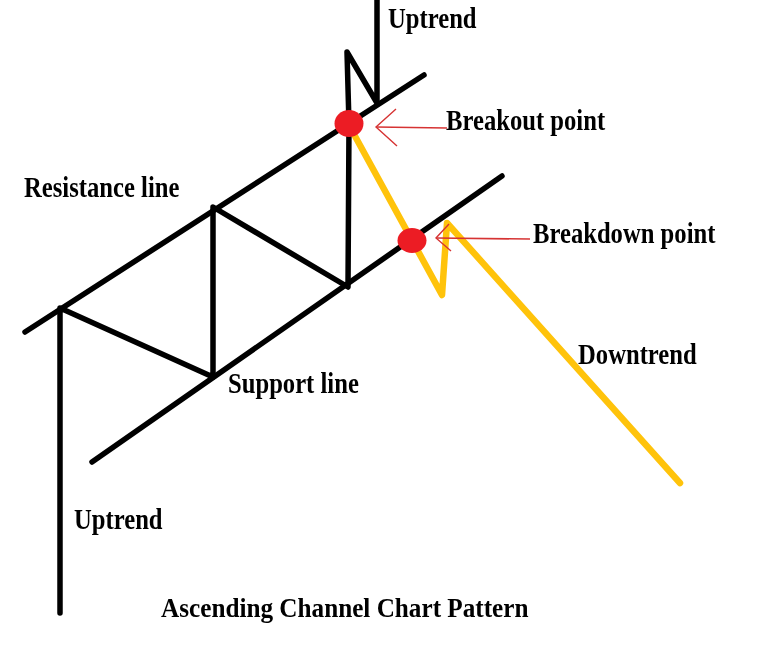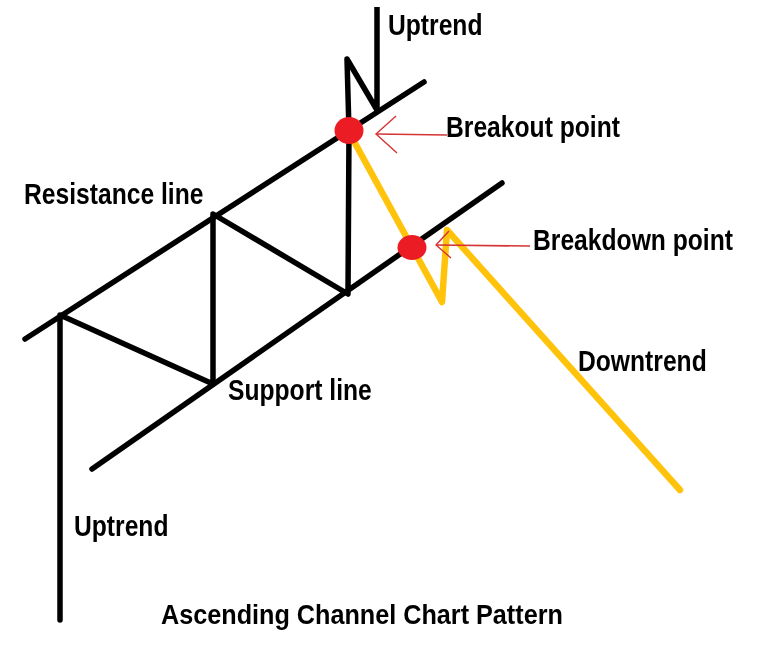--- a/index.html
+++ b/index.html
@@ -2,22 +2,21 @@
 <html><head>
 <meta charset="utf-8">
 <style>
   html, body { margin: 0; padding: 0; background: #ffffff; }
   .canvas {
     position: relative;
     width: 769px;
     height: 640px;
     background: #ffffff;
     overflow: hidden;
-    font-family: Liberation Sans, sans-serif;
-    margin-top: 7px;
+    font-family: Liberation Serif, serif;
   }
   svg.figure { position: absolute; left: 0; top: 0; }
   polyline { fill: none; }
   .black-line  { stroke-width: 5.5; stroke-linecap: round; stroke-linejoin: round; }
   .yellow-line { stroke-width: 6.5; stroke-linecap: round; stroke-linejoin: round; }
   .arrow-line  { stroke-width: 1.7; stroke-linecap: butt; }
   .arrow-head  { stroke-width: 1.4; stroke-linecap: butt; stroke-linejoin: miter; }
   .lbl {
     position: absolute;
     font-weight: bold;

